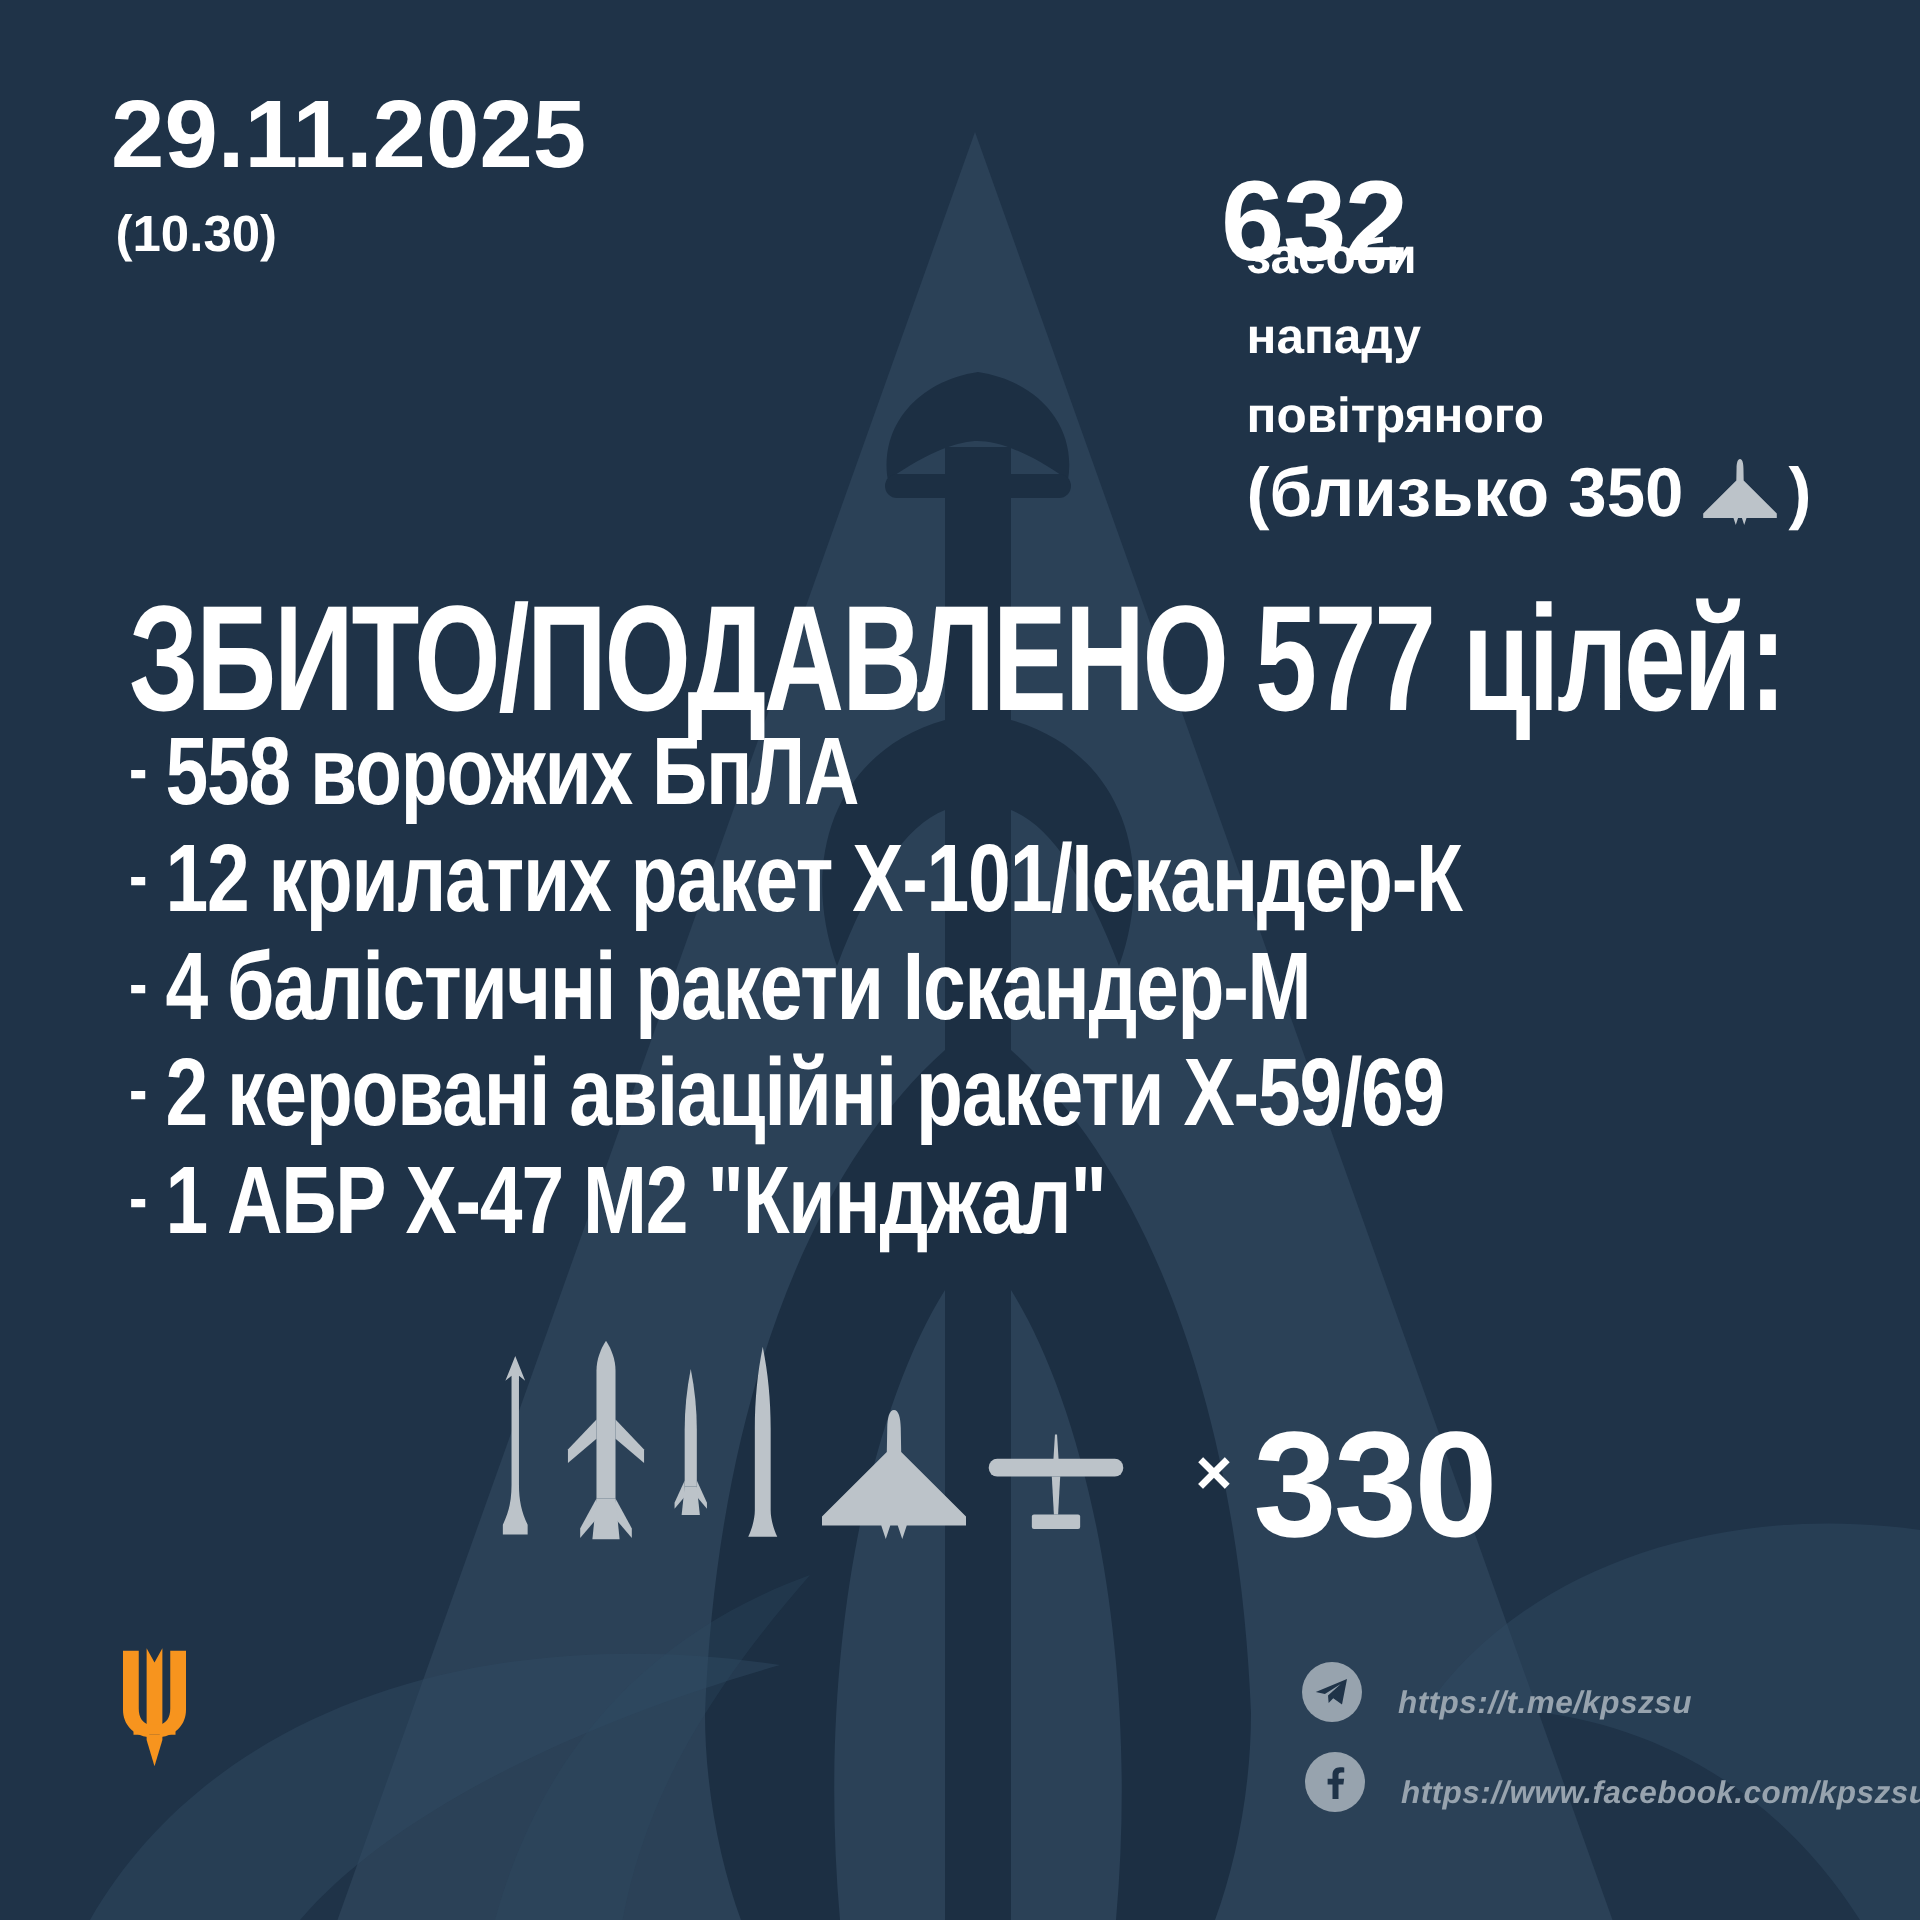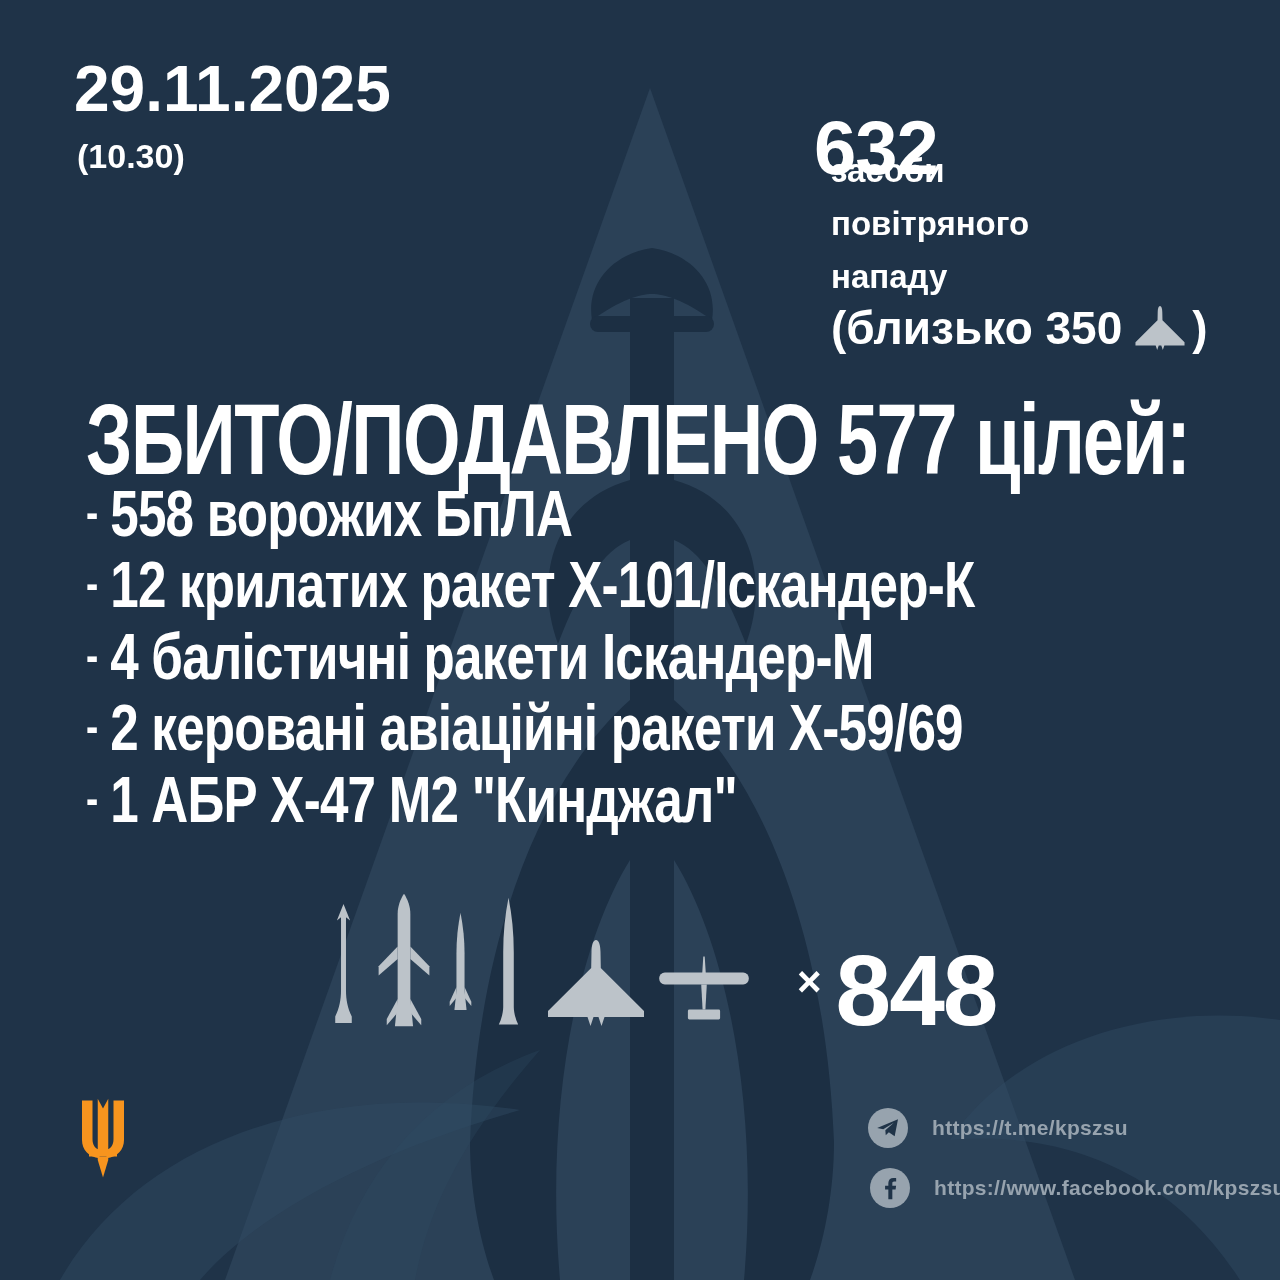--- a/index.html
+++ b/index.html
@@ -48,21 +48,21 @@
   .tally .m3{width:27px;height:132px;margin-right:20px;}
   .tally .m4{width:29px;height:132px;margin-right:21px;}
   .tally .dr{width:104px;height:90px;margin-right:7px;}
   .tally .pl{width:98px;height:72px;margin-bottom:2px;}
   .times{font-size:42px;font-weight:700;margin:0 14px 22px 44px;}
   .count{font-size:100px;font-weight:700;line-height:76px;letter-spacing:-2px;}
 
   
   .trident{position:absolute;left:75px;top:1092px;width:56px;height:94px;fill:var(--accent-orange);}
   .brand{position:absolute;left:171px;top:1086px;font-size:53px;font-weight:700;line-height:61px;letter-spacing:0.5px;}
-  .social-row{position:absolute;display:flex;align-items:center;gap:24px;color:var(--muted-gray);}
+  .social-row{position:absolute;display:flex;align-items:flex-end;gap:24px;color:var(--muted-gray);font-style:italic;}
   .social-row.tg{left:868px;top:1108px;}
   .social-row.fb{left:870px;top:1168px;}
   .social-row .badge{width:40px;height:40px;}
   .social-row .url{font-size:21px;font-weight:700;letter-spacing:0.3px;}
 </style>
 </head>
 <body>
 
 <svg width="0" height="0" style="position:absolute">
   <defs>
@@ -156,22 +156,22 @@
     <svg class="icon" style="width:14px;height:62px">
         <use href="#sym-bal"></use>
       </svg>
     <svg class="icon" style="width:19px;height:62px">
         <use href="#sym-balf"></use>
       </svg>
     <div class="attack-total">632</div>
   </div>
   <div class="attack-label">
     <div>засоби</div>
+    <div>нападу</div>
     <div>повітряного</div>
-    <div>нападу</div>
   </div>
   <div class="note">
     <span>(близько 350</span>
     <svg class="icon">
         <use href="#sym-shahed"></use>
       </svg>
     <span>)</span>
   </div>
 
   <div class="headline">ЗБИТО/ПОДАВЛЕНО 577 цілей:</div>
@@ -212,21 +212,21 @@
     <svg class="icon m4">
         <use href="#sym-bal"></use>
       </svg>
     <svg class="icon dr">
         <use href="#sym-shahed"></use>
       </svg>
     <svg class="icon pl">
         <use href="#sym-plane"></use>
       </svg>
     <div class="times">×</div>
-    <div class="count">848</div>
+    <div class="count">330</div>
   </div>
 
   <svg class="trident" viewBox="0 0 64 96">
       <use href="#sym-trident"></use>
     </svg>
 
   <div class="social-row tg">
     <svg class="badge">
         <use href="#sym-telegram"></use>
       </svg>

